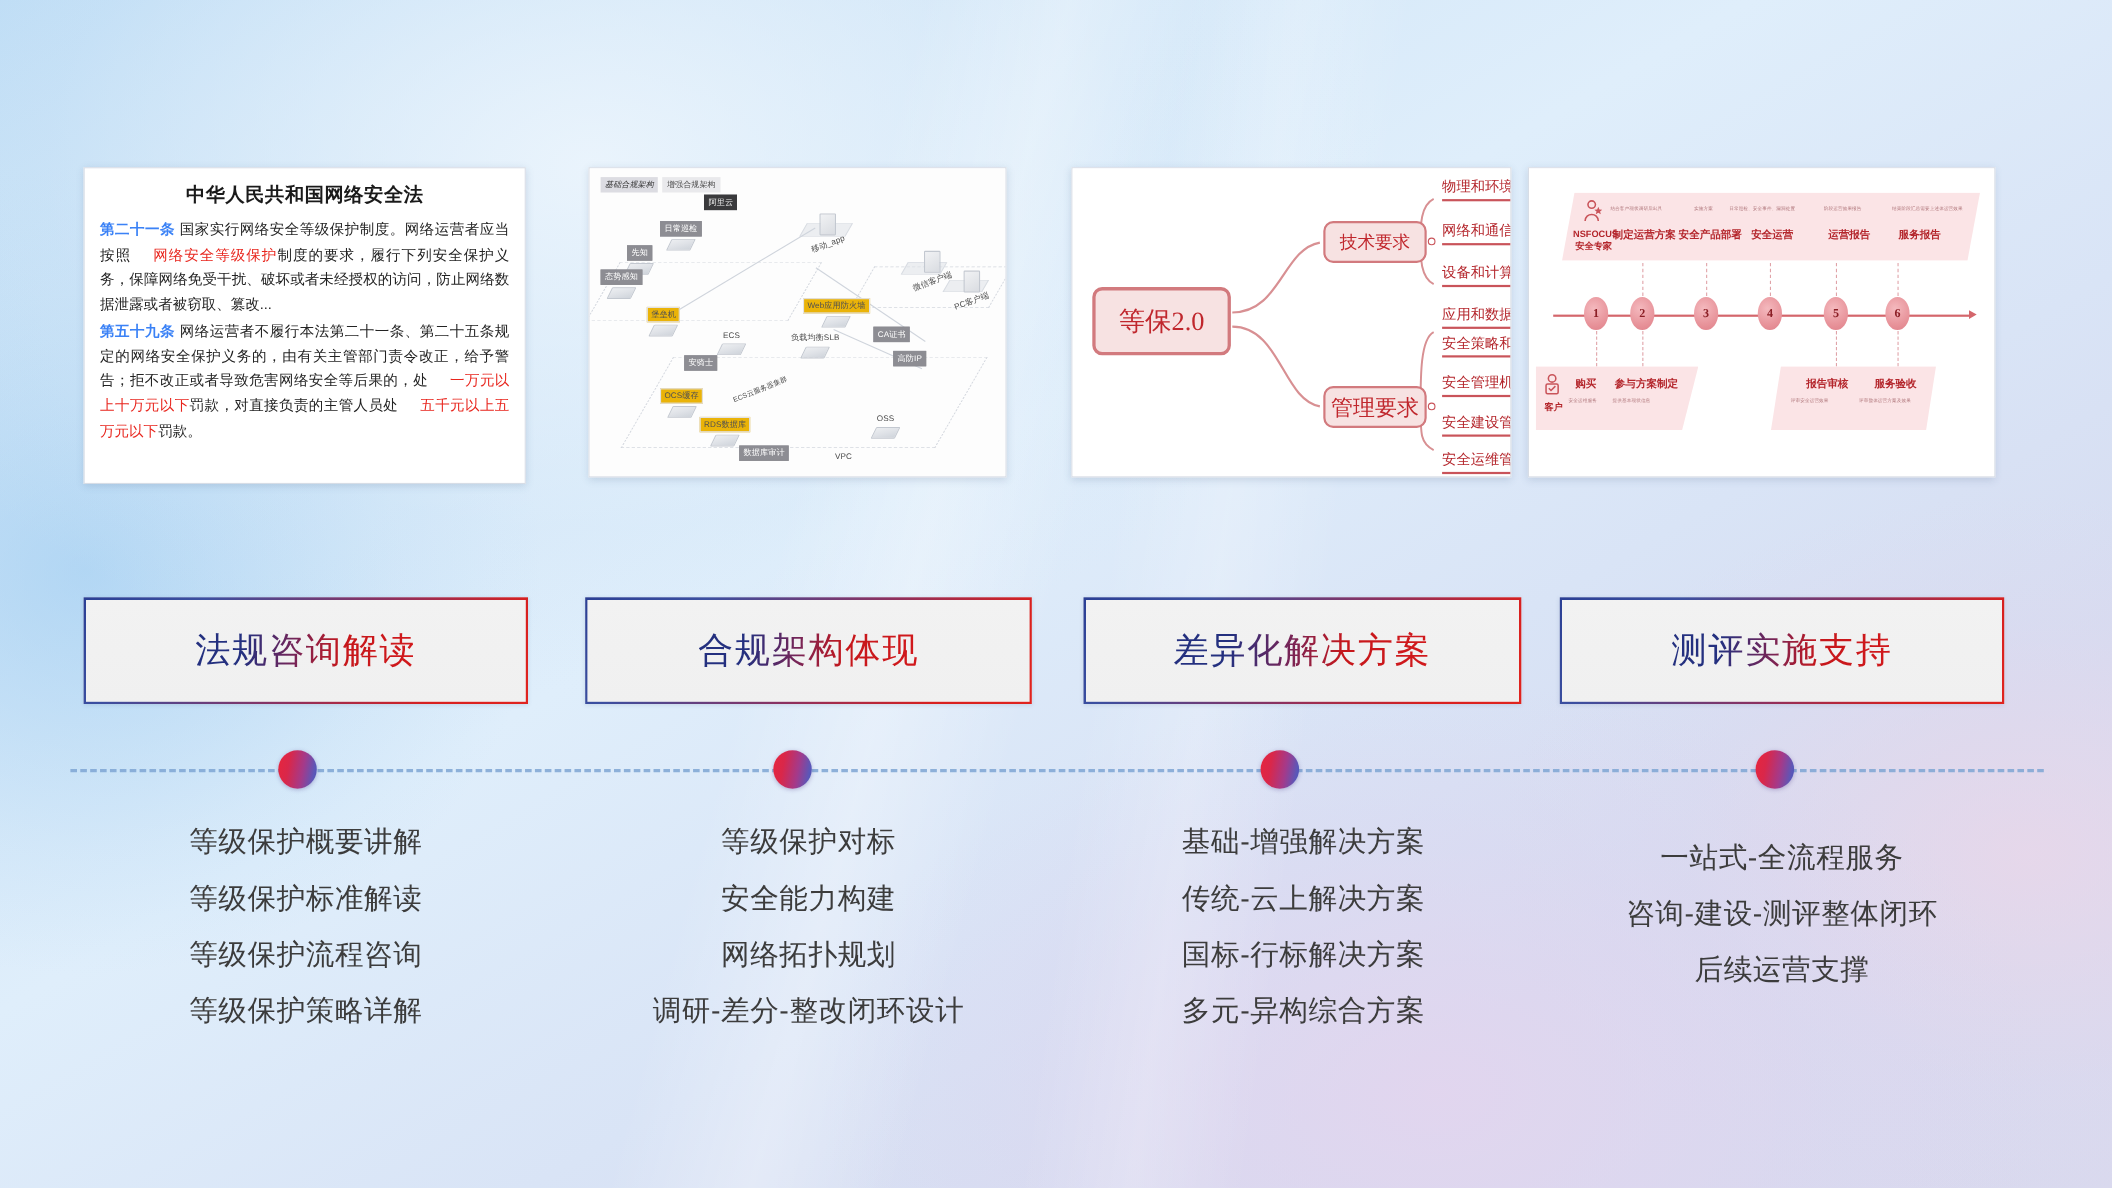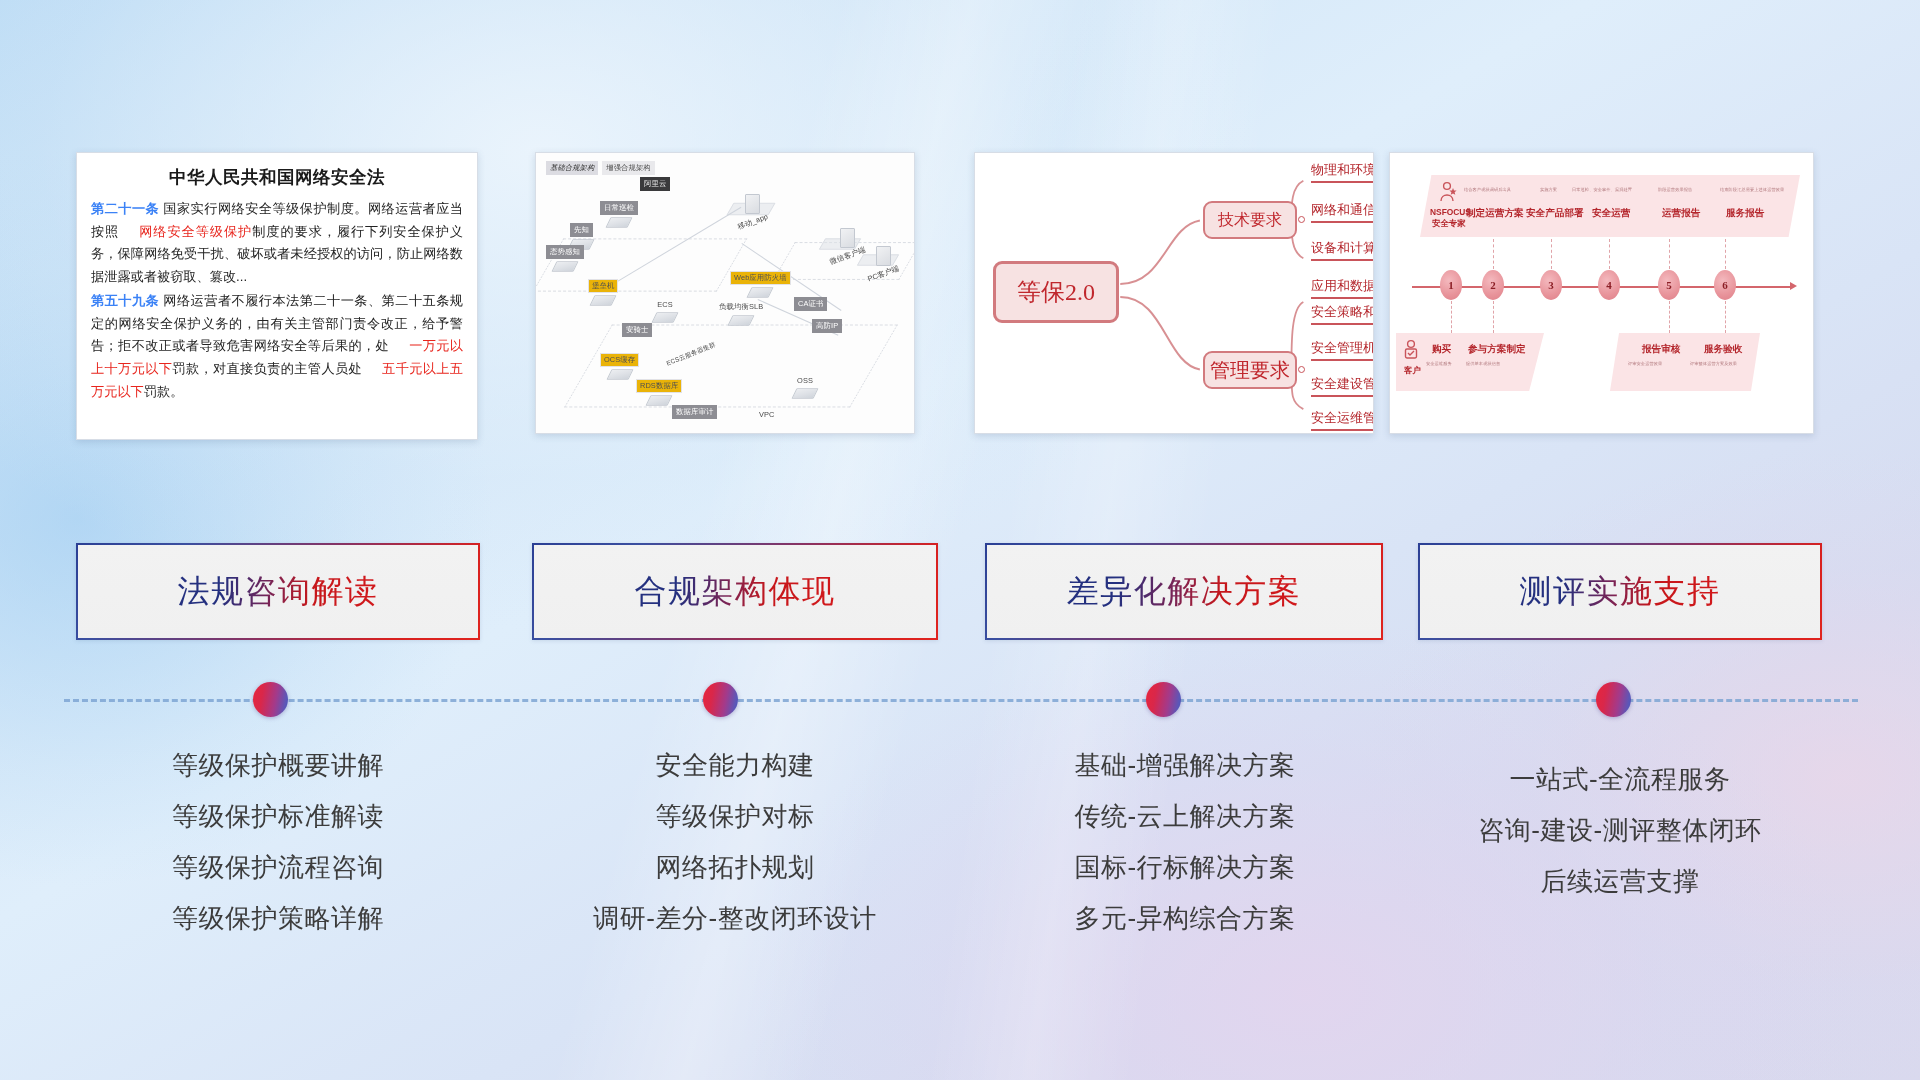--- a/index.html
+++ b/index.html
@@ -485,22 +485,22 @@
   </div>
 
   <div class="lists-row">
     <ul class="list-col col-1">
       <li>等级保护概要讲解</li>
       <li>等级保护标准解读</li>
       <li>等级保护流程咨询</li>
       <li>等级保护策略详解</li>
     </ul>
     <ul class="list-col col-2">
+      <li>等级保护对标</li>
       <li>安全能力构建</li>
-      <li>等级保护对标</li>
       <li>网络拓扑规划</li>
       <li>调研-差分-整改闭环设计</li>
     </ul>
     <ul class="list-col col-3">
       <li>基础-增强解决方案</li>
       <li>传统-云上解决方案</li>
       <li>国标-行标解决方案</li>
       <li>多元-异构综合方案</li>
     </ul>
     <ul class="list-col col-4">

